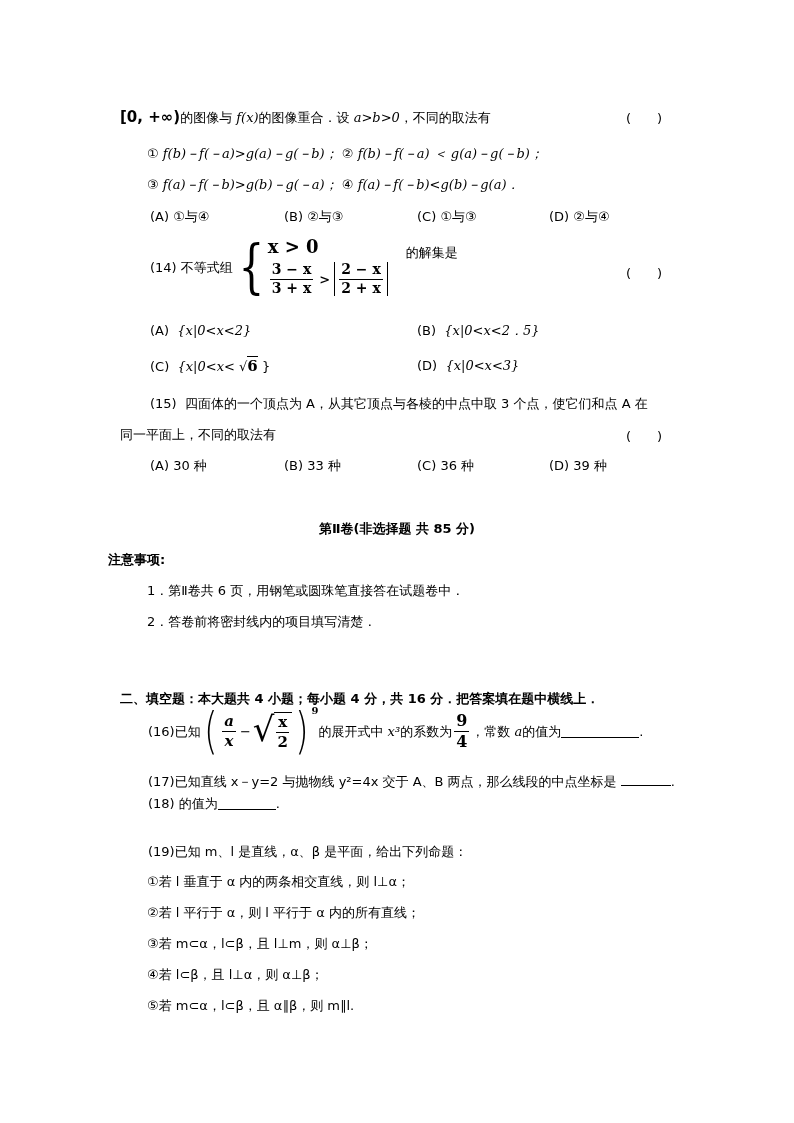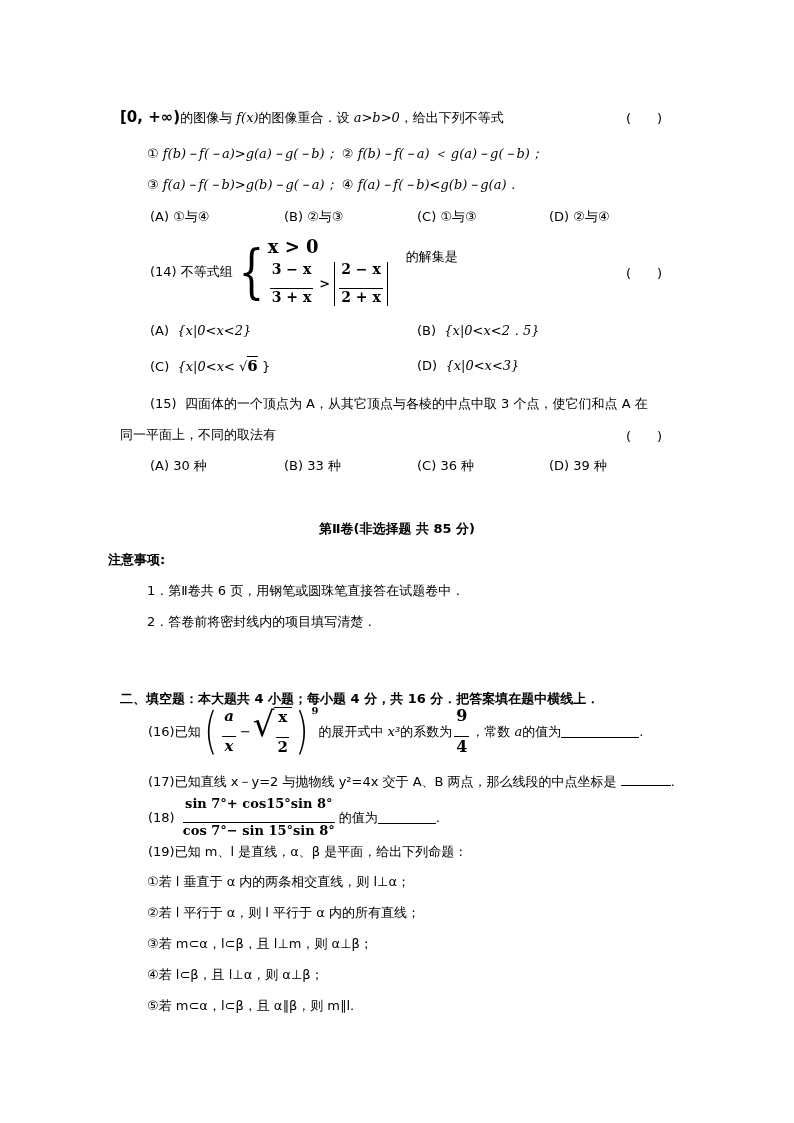--- a/index.html
+++ b/index.html
@@ -7,40 +7,40 @@
     width: 794px; height: 1123px; position: relative; overflow: hidden;
     font-family: "DejaVu Sans", "Liberation Sans", sans-serif;
     color: #000; font-size: 13px;
   }
   .abs { position: absolute; white-space: nowrap; line-height: 1; }
   .it { font-style: italic; font-family: "DejaVu Serif", "Liberation Serif", serif; }
   .bm { font-weight: bold; font-family: "DejaVu Serif", "Liberation Serif", serif; }
   .bold { font-weight: bold; }
   .paren { position: absolute; font-size: 13px; }
   .frac { display: inline-flex; flex-direction: column; align-items: center; vertical-align: middle; margin: 0 2px; }
-  .frac .num { border-bottom: 1.5px solid #000; padding: 0 2px 11px; line-height: 1.1; }
+  .frac .num { border-bottom: 1.5px solid #000; padding: 0 2px 1px; line-height: 1.1; }
   .frac .den { padding: 1px 2px 0; line-height: 1.1; }
   .blank { display: inline-block; border-bottom: 1px solid #000; height: 12px; vertical-align: baseline; }
   .sys { display: inline-flex; align-items: center; vertical-align: middle; }
   .brace { font-size: 58px; line-height: 1; transform: scaleX(0.7); margin-right: -2px; font-family: "DejaVu Serif", serif; }
   .sysrows { display: flex; flex-direction: column; }
   .absbar { display: inline-block; border-left: 1.5px solid #000; border-right: 1.5px solid #000; padding: 0 2px; }
   .bigparen { font-size: 50px; line-height: 1; font-weight: 300; vertical-align: middle; font-family: "DejaVu Sans", sans-serif; transform: scaleX(0.7); display: inline-block; }
   .sqrt { display: inline-flex; align-items: stretch; vertical-align: middle; }
   .sqrt .rad { font-size: 34px; line-height: 1; margin-right: -1px; }
   .sqrt .body { border-top: 1.5px solid #000; padding-top: 1px; }
   sup.exp { font-size: 10px; font-weight: bold; font-family: "DejaVu Serif", serif; }
 </style>
 </head>
 <body>
 
 <div class="abs" style="left:120px; top:110px;">
   <span class="bold" style="font-size:15px;">[0, +∞)</span><span>的图像与</span>
   <span class="it">f(x)</span><span>的图像重合．设</span>
-  <span class="it">a&gt;b&gt;0</span><span>，给出下列不等式</span>
+  <span class="it">a&gt;b&gt;0</span><span>，不同的取法有</span>
 </div>
 <div class="paren" style="left:626px; top:110px;">(　　)</div>
 
 <div class="abs" style="left:147px; top:147px;">
   <span>①</span>
   <span class="it">f(b)－f(－a)&gt;g(a)－g(－b)；</span>
   <span>②</span>
   <span class="it">f(b)－f(－a) ＜ g(a)－g(－b)；</span>
 </div>
 <div class="abs" style="left:147px; top:178px;">
@@ -130,24 +130,20 @@
   <span class="blank" style="width:78px;"></span><span>.</span>
 </div>
 
 <div class="abs" style="left:148px; top:773px;">
   <span>(17)</span><span>已知直线 x－y=2 与抛物线 y²=4x 交于 A、B 两点，那么线段的中点坐标是</span>
   <span class="blank" style="width:50px;"></span><span>.</span>
 </div>
 
 <div class="abs" style="left:148px; top:797px; display:flex; align-items:center;">
   <span>(18)</span>&nbsp;
-  <span class="frac bm" style="font-size:13px;">
-      <span class="num">sin 7°+ cos15°sin 8°</span>
-      <span class="den">cos 7°− sin 15°sin 8°</span>
-    </span>
   <span>的值为</span>
   <span class="blank" style="width:58px;"></span><span>.</span>
 </div>
 
 <div class="abs" style="left:148px; top:845px;">
   <span>(19)</span><span>已知 m、l 是直线，α、β 是平面，给出下列命题：</span>
 </div>
 <div class="abs" style="left:147px; top:875px;">①若 l 垂直于 α 内的两条相交直线，则 l⊥α；</div>
 <div class="abs" style="left:147px; top:906px;">②若 l 平行于 α，则 l 平行于 α 内的所有直线；</div>
 <div class="abs" style="left:147px; top:937px;">③若 m⊂α，l⊂β，且 l⊥m，则 α⊥β；</div>

